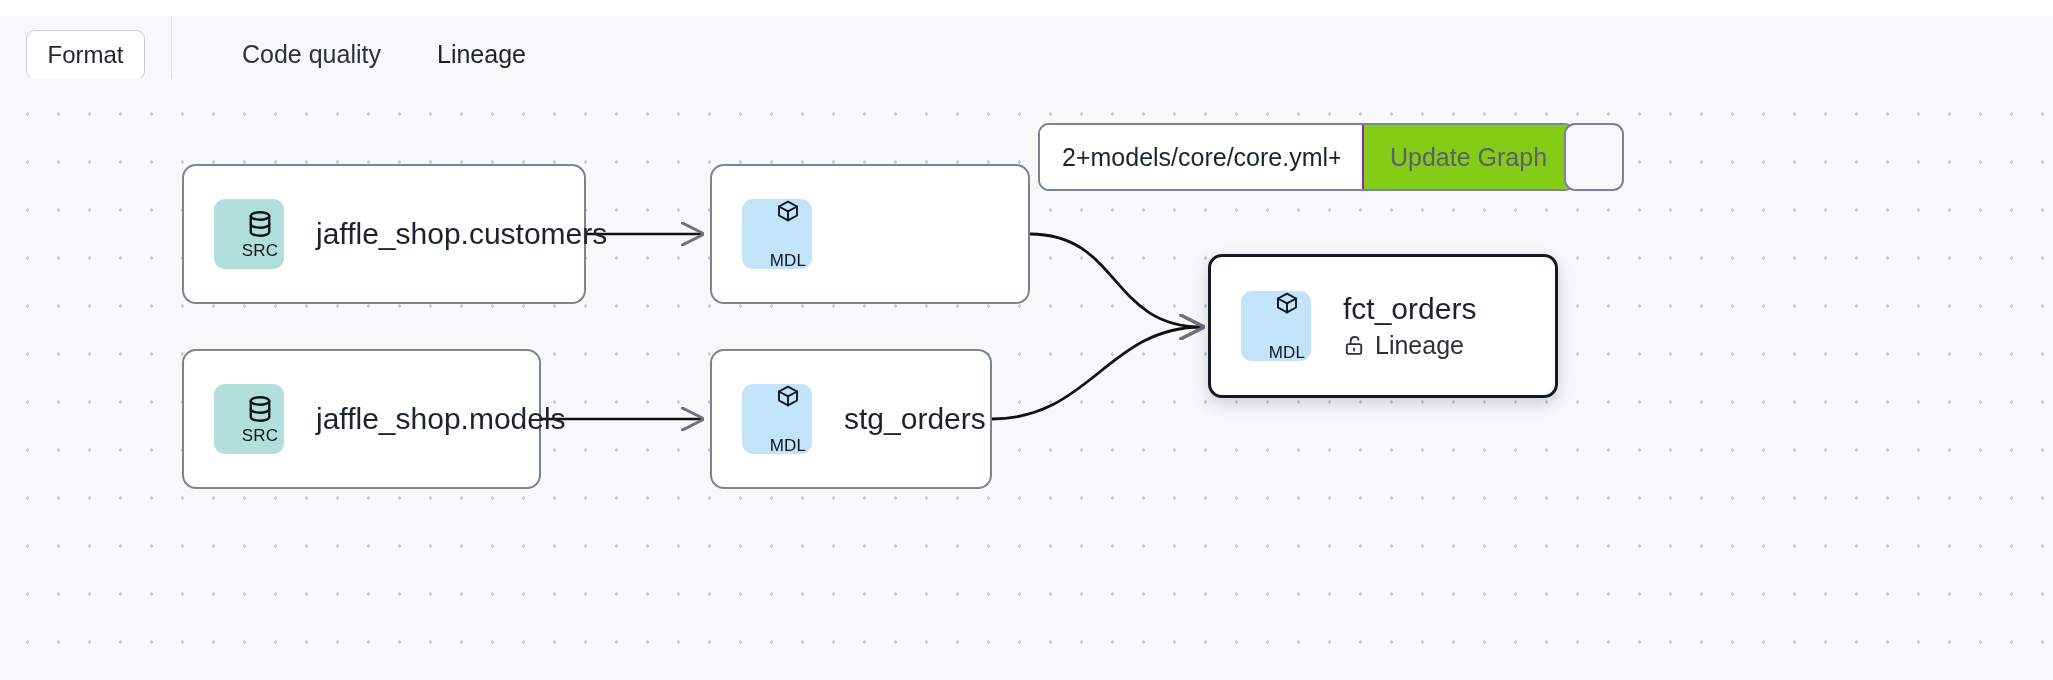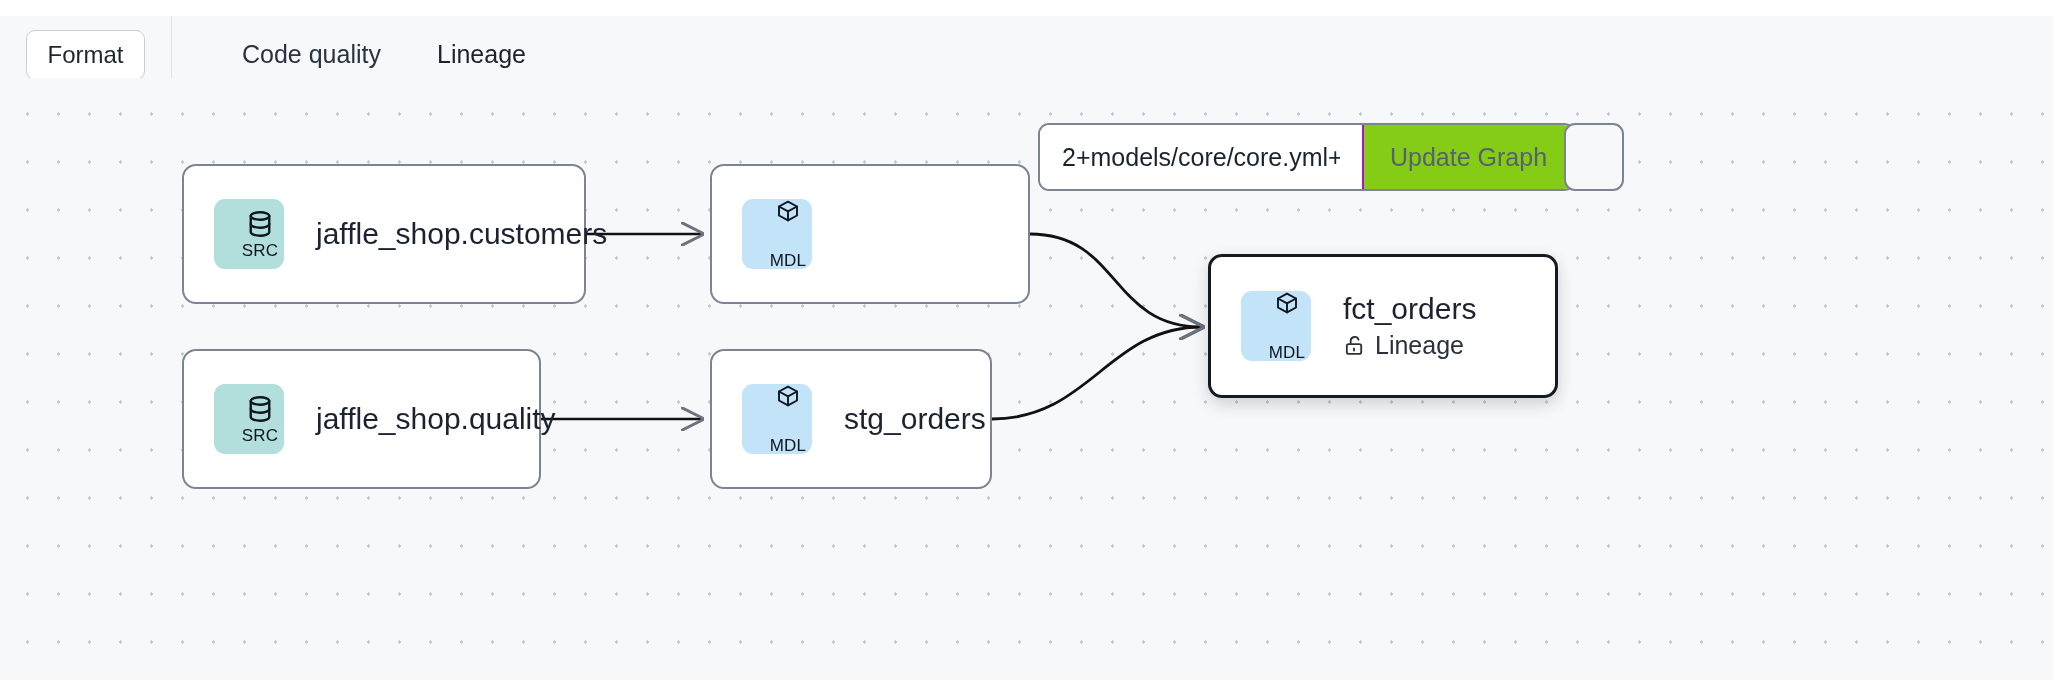--- a/index.html
+++ b/index.html
@@ -215,21 +215,21 @@
     <div class="node" style="left:182px; top:271px; width:359px; height:140px;">
       <div class="badge src">
         <svg width="30" height="30" viewBox="0 0 24 24" fill="none" stroke="#10161f" stroke-width="1.9" stroke-linecap="round" stroke-linejoin="round">
           <ellipse cx="12" cy="5.6" rx="7.4" ry="3"></ellipse>
           <path d="M4.6 5.6 v12.8 c0 1.66 3.31 3 7.4 3 s7.4-1.34 7.4-3 V5.6"></path>
           <path d="M4.6 12 c0 1.66 3.31 3 7.4 3 s7.4-1.34 7.4-3"></path>
         </svg>
         <span class="badge-label">SRC</span>
       </div>
       <div class="node-text">
-        <div class="node-title">jaffle_shop.quality</div>
+        <div class="node-title">jaffle_shop.models</div>
       </div>
     </div>
 
     <div class="node" style="left:710px; top:271px; width:282px; height:140px;">
       <div class="badge mdl">
         <svg width="30" height="30" viewBox="0 0 24 24" fill="none" stroke="#10161f" stroke-width="1.9" stroke-linecap="round" stroke-linejoin="round">
           <path d="M12 2.6 L21 7.5 L21 16.5 L12 21.4 L3 16.5 L3 7.5 Z"></path>
           <path d="M3 7.5 L12 12.4 L21 7.5"></path>
           <path d="M12 12.4 L12 21.4"></path>
         </svg>

